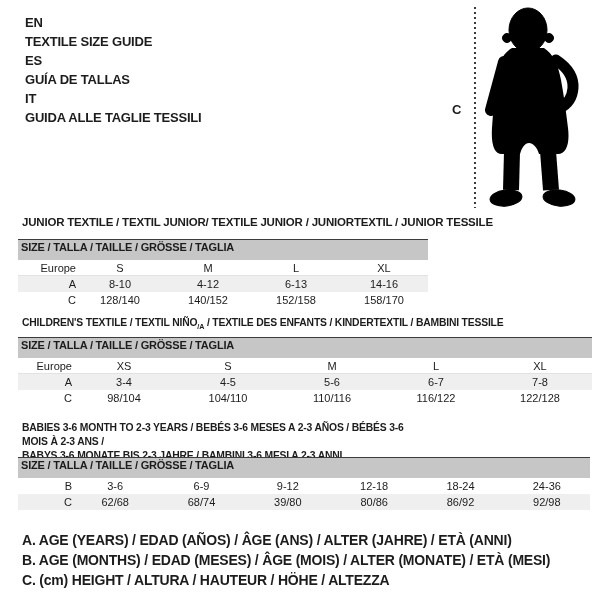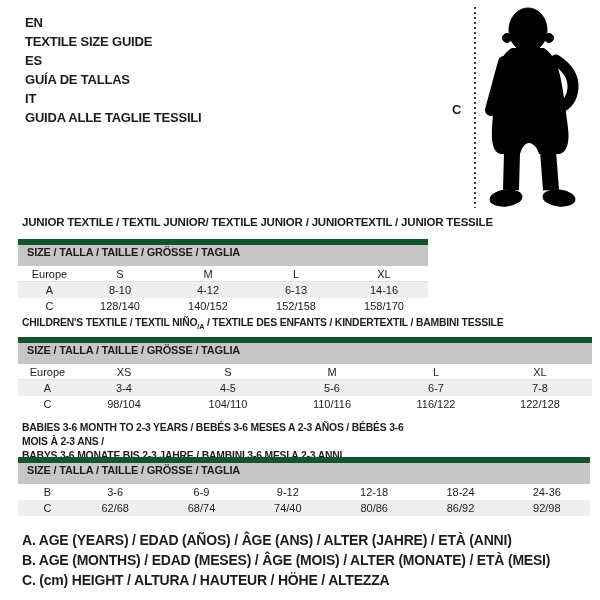--- a/index.html
+++ b/index.html
@@ -31,30 +31,30 @@
     font-weight: bold; font-size: 11.5px; letter-spacing: -0.2px;
     white-space: nowrap;
   }
   .cond { transform: scaleX(0.9); transform-origin: 0 50%; }
   .section-title sub { font-size: 8px; }
   .title-2line { line-height: 14px; white-space: normal; width: 440px; }
 
   
   .size-table { position: absolute; left: 18px; font-size: 11px; }
   .bar {
-    background: #c6c6c6; border-top: 6px solid #14532d;
-    height: 27px; line-height: 14px;
-    font-weight: bold; padding-left: 9px; letter-spacing: -0.2px;
+    background: #c6c6c6; border-top: 1px solid #14532d;
+    height: 21px; line-height: 14px;
+    font-weight: bold; padding-left: 3px; letter-spacing: -0.2px;
   }
   .trow { display: grid; align-items: center; height: 16px; }
   .t4 { grid-template-columns: 58px repeat(4, 1fr); }
   .t5 { grid-template-columns: 54px repeat(5, 1fr); }
   .t6 { grid-template-columns: 54px repeat(6, 1fr); }
   .trow > span { text-align: center; }
-  .trow > span:first-child { text-align: center; padding-left: 5px; }
+  .trow > span:first-child { text-align: right; padding-left: 5px; }
   .stripe { background: #efefef; }
   .hairline { border-bottom: 1px solid #e2e2e2; }
   #junior-table  { top: 239px; width: 410px; }
   #children-table{ top: 337px; width: 574px; }
   #babies-table  { top: 457px; width: 572px; }
   #junior-title  { top: 200px; margin-top: 16px; }
   #children-title{ top: 316px; }
   #babies-title  { top: 420px; }
 
   
@@ -163,21 +163,21 @@
     <span>6-9</span>
     <span>9-12</span>
     <span>12-18</span>
     <span>18-24</span>
     <span>24-36</span>
   </div>
   <div class="trow t6 stripe">
     <span>C</span>
     <span>62/68</span>
     <span>68/74</span>
-    <span>74/40</span>
+    <span>39/80</span>
     <span>80/86</span>
     <span>86/92</span>
     <span>92/98</span>
   </div>
 </div>
 
 <div class="notes">
   <div class="note-line">A. AGE (YEARS) / EDAD (AÑOS) / ÂGE (ANS) / ALTER (JAHRE) / ETÀ (ANNI)</div>
   <div class="note-line">B. AGE (MONTHS) / EDAD (MESES) / ÂGE (MOIS) / ALTER (MONATE) / ETÀ (MESI)</div>
   <div class="note-line">C. (cm) HEIGHT / ALTURA / HAUTEUR / HÖHE / ALTEZZA</div>

